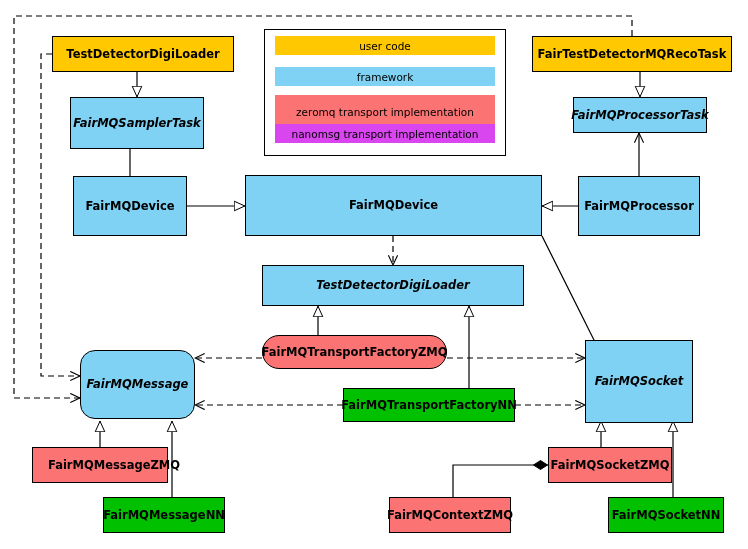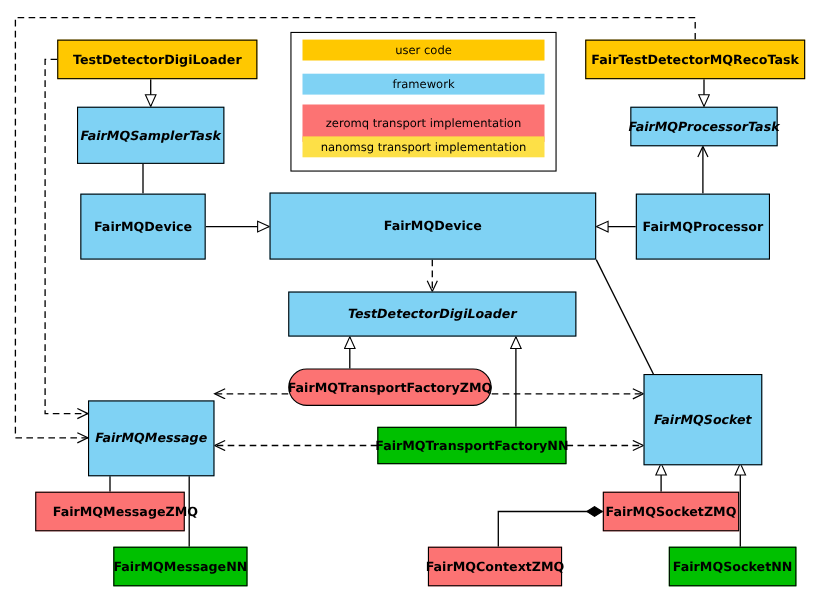--- a/index.html
+++ b/index.html
@@ -76,38 +76,38 @@
 
     <path d="M673,497 L673,421" stroke="#000" stroke-width="1.2" fill="none" marker-end="url(#hollowTri)"></path>
 
     <path d="M453,497 L453,465 L548,465" stroke="#000" stroke-width="1.2" fill="none" marker-end="url(#diamond)"></path>
   </svg>
 
   <div class="legendbox" style="left:264px;top:29px;width:242px;height:127px;"></div>
   <div class="legrow" style="left:275px;top:36px;width:220px;height:19px;background:#ffc800;">user code</div>
   <div class="legrow" style="left:275px;top:67px;width:220px;height:19px;background:#7fd2f4;">framework</div>
   <div class="legrow" style="left:275px;top:95px;width:220px;height:34px;background:#fc7373;">zeromq transport implementation</div>
-  <div class="legrow" style="left:275px;top:124px;width:220px;height:19px;background:#fde047;">nanomsg transport implementation</div>
+  <div class="legrow" style="left:275px;top:124px;width:220px;height:19px;background:#d946ef;">nanomsg transport implementation</div>
 
   <div class="node user" style="left:52px;top:36px;width:182px;height:36px;">TestDetectorDigiLoader</div>
   <div class="node user" style="left:532px;top:36px;width:200px;height:36px;">FairTestDetectorMQRecoTask</div>
 
   <div class="node fw abs" style="left:70px;top:97px;width:134px;height:52px;">FairMQSamplerTask</div>
   <div class="node fw abs" style="left:573px;top:97px;width:134px;height:36px;">FairMQProcessorTask</div>
 
   <div class="node fw" style="left:73px;top:176px;width:114px;height:60px;">FairMQDevice</div>
   <div class="node fw" style="left:245px;top:175px;width:297px;height:61px;">FairMQDevice</div>
   <div class="node fw" style="left:578px;top:176px;width:122px;height:60px;">FairMQProcessor</div>
 
   <div class="node fw abs" style="left:262px;top:265px;width:262px;height:41px;">TestDetectorDigiLoader</div>
 
   <div class="node zmq" style="left:262px;top:335px;width:185px;height:34px;border-radius:17px;">FairMQTransportFactoryZMQ</div>
   <div class="node nn" style="left:343px;top:388px;width:172px;height:34px;">FairMQTransportFactoryNN</div>
 
-  <div class="node fw abs" style="left:80px;top:364px;width:115px;height:69px;">FairMQMessage</div>
+  <div class="node fw abs" style="left:80px;top:350px;width:115px;height:69px;border-radius:15px;">FairMQMessage</div>
   <div class="node fw abs" style="left:585px;top:340px;width:108px;height:83px;">FairMQSocket</div>
 
   <div class="node zmq" style="left:32px;top:447px;width:136px;height:36px;padding-left:32px;">FairMQMessageZMQ</div>
   <div class="node nn" style="left:103px;top:497px;width:122px;height:36px;">FairMQMessageNN</div>
 
   <div class="node zmq" style="left:548px;top:447px;width:124px;height:36px;">FairMQSocketZMQ</div>
   <div class="node nn" style="left:608px;top:497px;width:116px;height:36px;">FairMQSocketNN</div>
   <div class="node zmq" style="left:389px;top:497px;width:122px;height:36px;">FairMQContextZMQ</div>
 
 </div>

